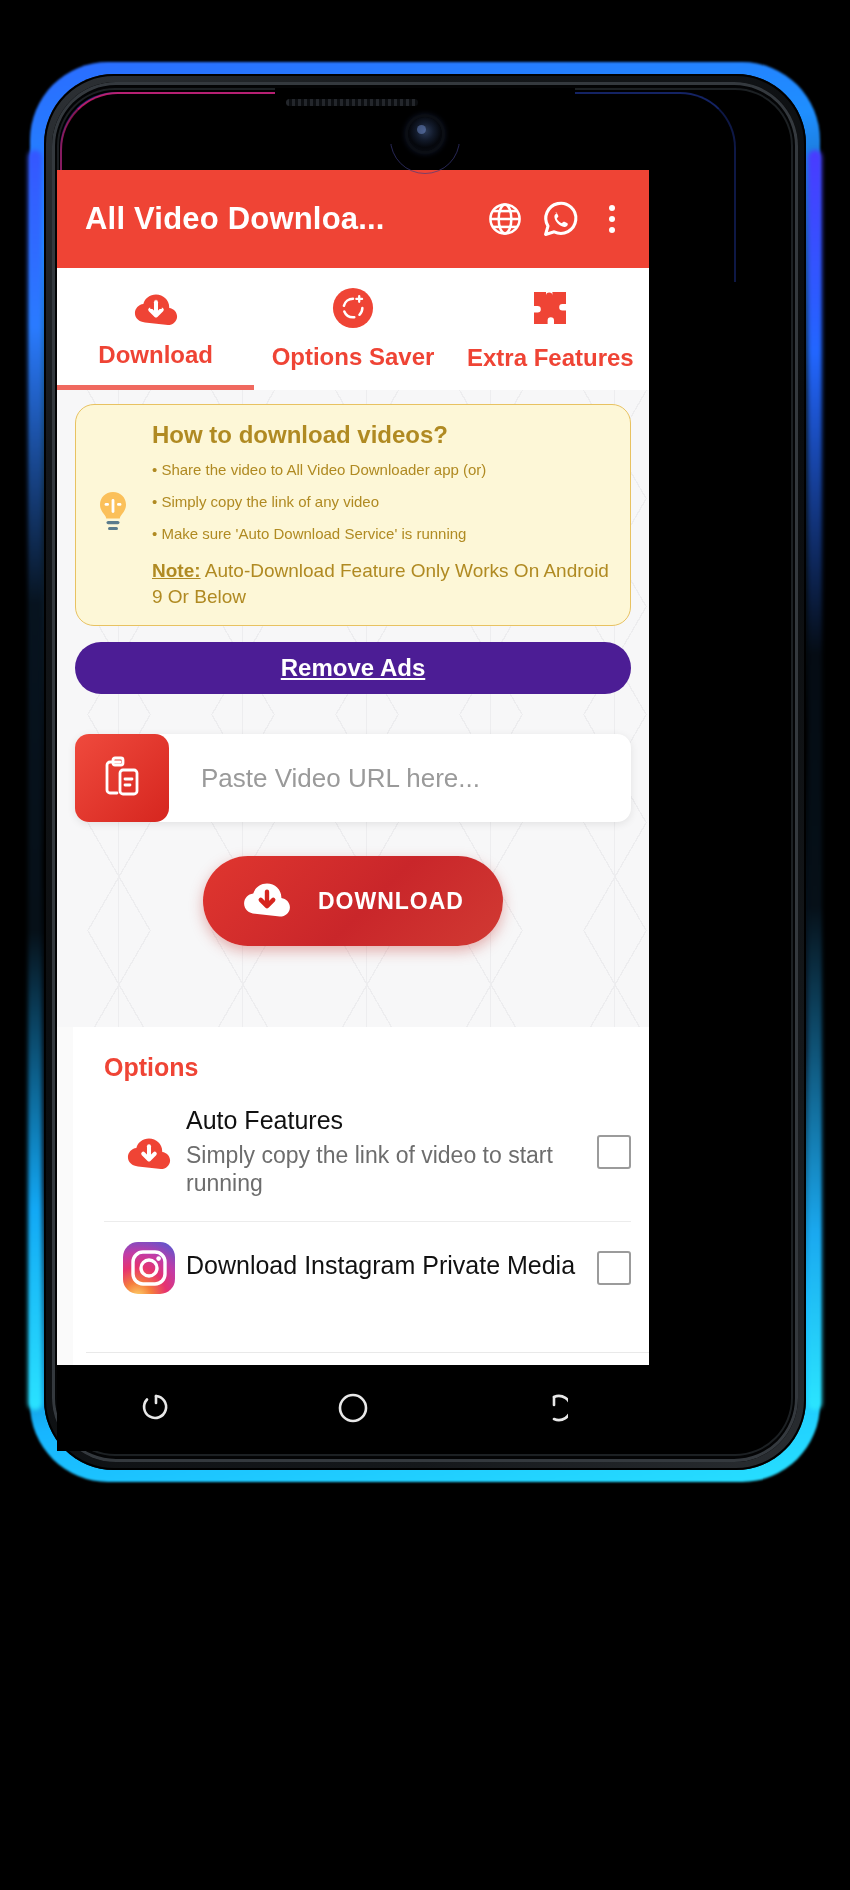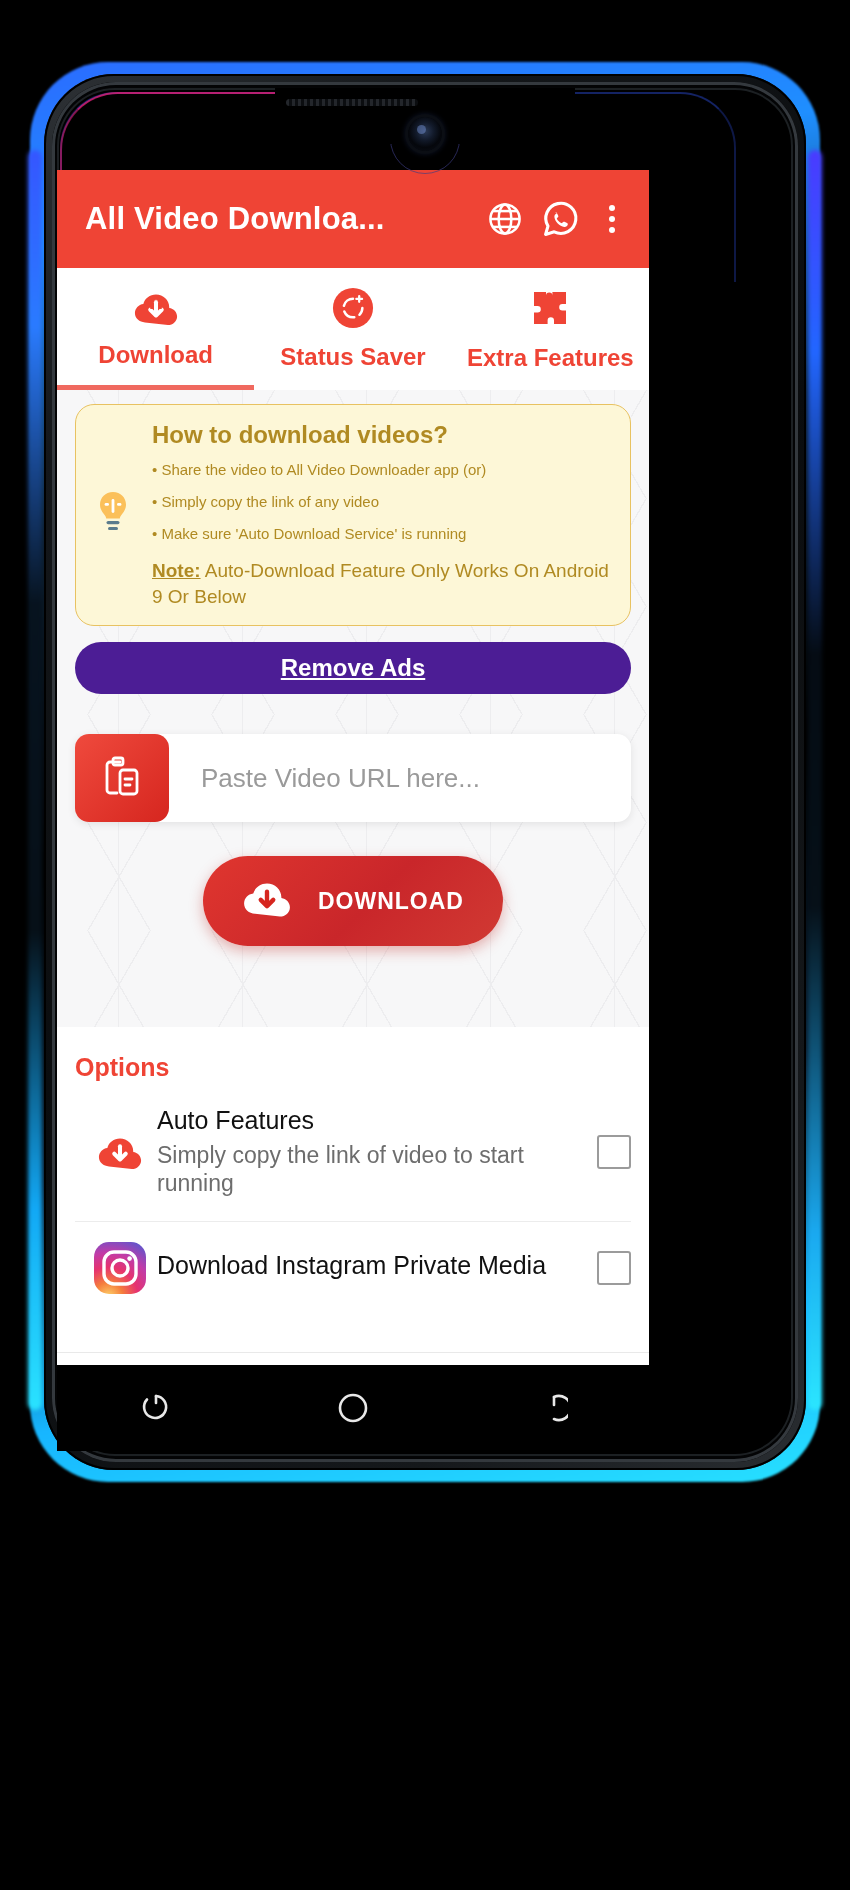--- a/index.html
+++ b/index.html
@@ -186,21 +186,21 @@
   .dl-btn{
     width:300px;height:90px;border-radius:45px;border:none;cursor:pointer;
     background:linear-gradient(135deg,#e0362f 0%,#c9262a 55%,#d13a33 100%);
     color:#fff;font-size:23px;font-weight:600;letter-spacing:1px;
     display:flex;align-items:center;justify-content:center;gap:26px;
     box-shadow: 0 5px 14px rgba(190,40,35,.35);
     font-family:"Liberation Sans",sans-serif;
   }
 
   
-  .options{ background:#fff; height:338px; padding: 26px 0 0 0; }
+  .options{ background:#fff; height:338px; padding: 26px 0 0 13px; margin-left: 16px; }
   .options-title{ color:#ef4435; font-size:25px; font-weight:700; padding-left:18px; margin-bottom:18px; }
   .opt-row{ display:flex; align-items:center; padding: 6px 18px 6px 26px; gap:0; }
   .opt-icon{ width:74px;flex:0 0 74px; display:flex;align-items:center;justify-content:center;}
   .opt-text{ flex:1; padding-right:14px; }
   .opt-name{ color:#111; font-size:25px; font-weight:400; margin-bottom:6px;}
   .opt-desc{ color:#6d6d6d; font-size:23px; line-height:1.22; }
   .checkbox{
     width:34px;height:34px;border:2px solid #9b9b9b;border-radius:3px;
     flex:0 0 34px; cursor:pointer; background:#fff;
   }
@@ -278,21 +278,21 @@
       </div>
 
       <div class="tab">
         <span>
           <svg width="42" height="42" viewBox="0 0 44 44">
             <circle cx="22" cy="22" r="21" fill="#ef4435"></circle>
             <path d="M22 12.2a9.8 9.8 0 1 0 9.8 9.8" fill="none" stroke="#fff" stroke-width="2.6" stroke-linecap="round" stroke-dasharray="13 6"></path>
             <path d="M28.5 9.5v6M25.5 12.5h6" stroke="#fff" stroke-width="2.4" stroke-linecap="round"></path>
           </svg>
         </span>
-        <span class="tab-label">Status Saver</span>
+        <span class="tab-label">Options Saver</span>
       </div>
 
       <div class="tab">
         <span>
           <svg width="44" height="44" viewBox="0 0 44 44">
             <path d="M6 6h12v3.6a3.2 3.2 0 1 1 6.4 0V6H38v12h-3.6a3.2 3.2 0 1 0 0 6.4H38V38H26v-3.6a3.2 3.2 0 1 0-6.4 0V38H6V26.4h3.6a3.2 3.2 0 1 0 0-6.4H6z" fill="#ef4435"></path>
           </svg>
         </span>
         <span class="tab-label">Extra Features</span>
       </div>

